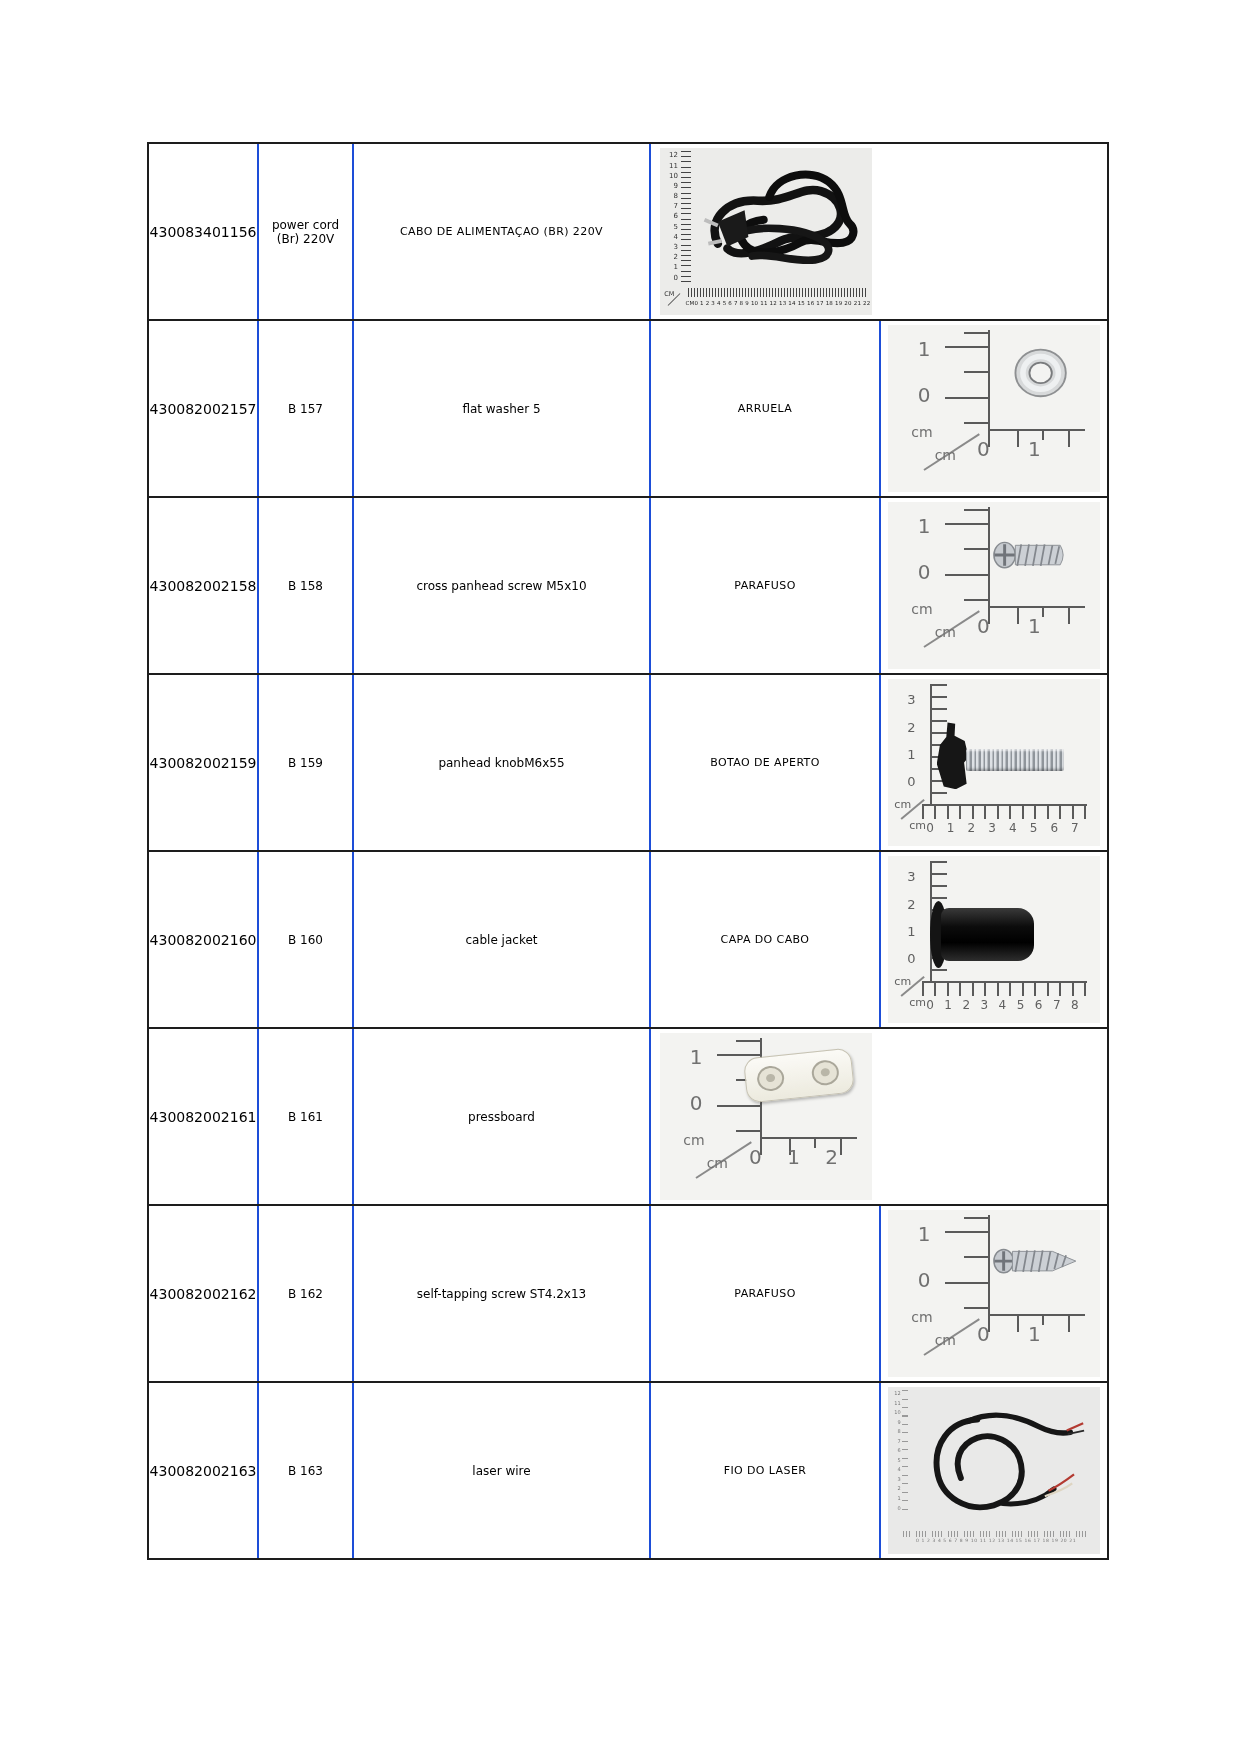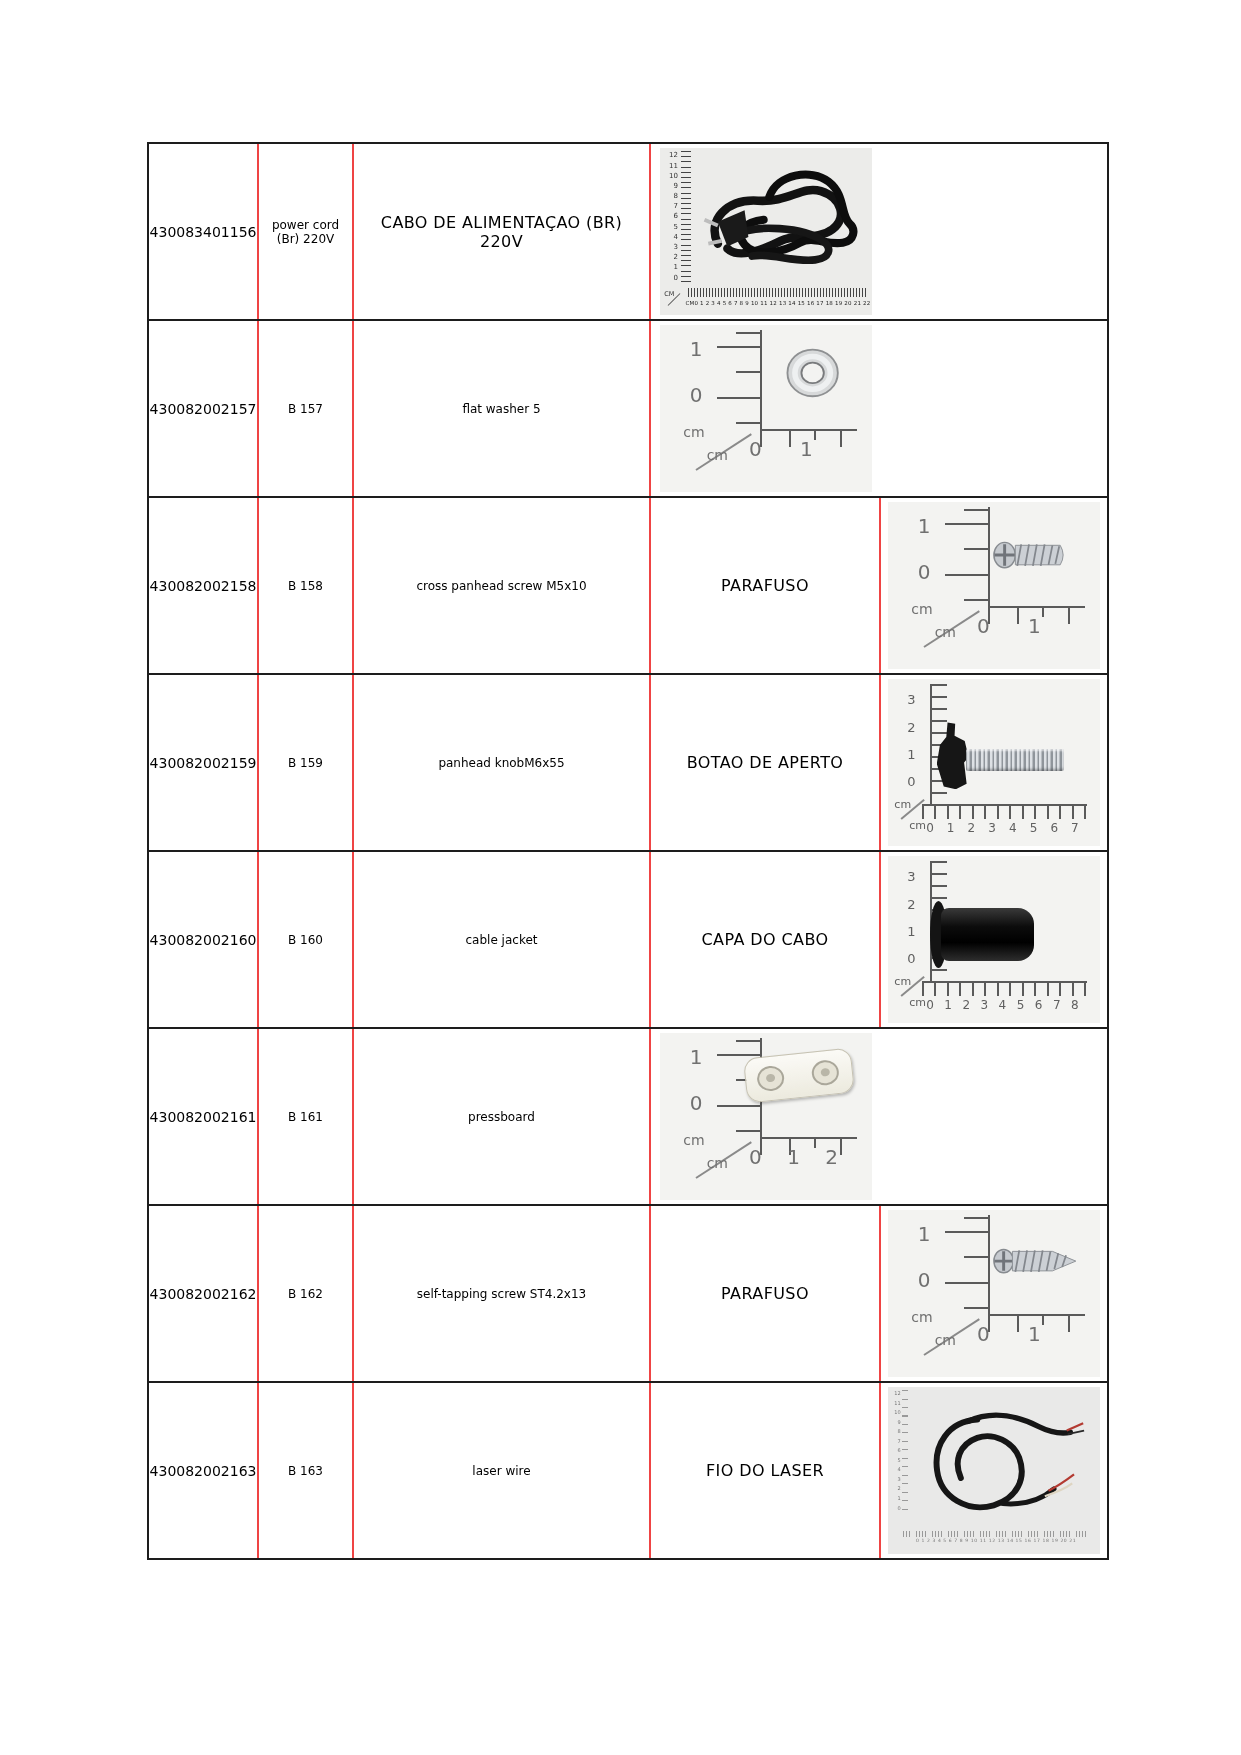--- a/index.html
+++ b/index.html
@@ -1,26 +1,26 @@
 <!DOCTYPE html>
 <html><head>
 <meta charset="utf-8">
 <style>
   html,body { margin:0; padding:0; background:#fff; }
   body { width:1241px; height:1755px; position:relative; font-family:"DejaVu Sans", sans-serif; color:#000; }
 
   .parts-table { position:absolute; left:147px; top:142px; width:958px; border:2px solid #1d1d1d; }
   .prow { display:grid; grid-template-columns:110px 95px 297px 230px 1fr; height:175px; border-bottom:2px solid #1d1d1d; }
   .prow:last-child { border-bottom:none; }
-  .cell { border-right:2px solid #ef4444; display:flex; align-items:center; justify-content:center; text-align:center; padding:10px 6px; box-sizing:border-box; overflow:hidden; }
+  .cell { border-right:2px solid #1d4ed8; display:flex; align-items:center; justify-content:center; text-align:center; padding:10px 6px; box-sizing:border-box; overflow:hidden; }
   .cell:last-child { border-right:none; padding:0;text-decoration:underline; }
   .c-num  { font-size:14px; }
   .c-ref  { font-size:12px; }
   .c-en   { font-size:12px; }
-  .c-pt   { font-size:16px; letter-spacing:.4px; }
+  .c-pt   { font-size:11px; letter-spacing:.4px; }
 
   
   .photo { position:relative; width:212px; height:167px; margin:auto; background:#f3f3f1; overflow:hidden; }
   .photo i { position:absolute; display:block; }
 
   
   .vlabels { position:absolute; left:12%; top:7%; height:42%; width:10%; display:flex; flex-direction:column; justify-content:space-between; align-items:center; font-size:20px; color:#707070; }
   .vaxis  { position:absolute; left:47%; top:3%; width:2px; height:70%; background:#5a5a5a; }
   .vticks { position:absolute; left:27%; width:20%; top:4%; height:58%; }
   .vticks .tk { position:absolute; right:0; height:2px; background:#5a5a5a; }
@@ -122,20 +122,21 @@
           <path d="M34 92 L20 95" stroke="#bdbdbd" stroke-width="4"></path>
         </svg>
       </div>
     </div>
   </div>
 
   <div class="prow">
     <div class="cell c-num">430082002157</div>
     <div class="cell c-ref">B 157</div>
     <div class="cell c-en">flat washer 5</div>
+    <div class="cell c-pt">ARRUELA</div>
     <div class="cell">
       <div class="photo">
         <div class="vlabels">
             <span>1</span>
             <span>0</span>
           </div>
         <div class="vaxis"></div>
         <div class="vticks">
           <i class="tk m" style="top:0"></i>
             <i class="tk l" style="top:15%"></i>

